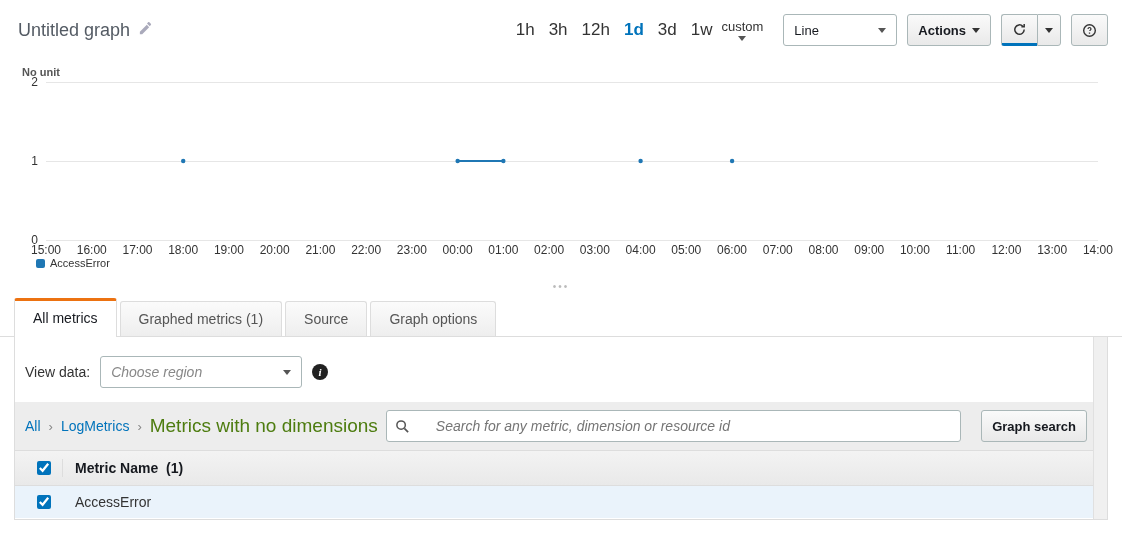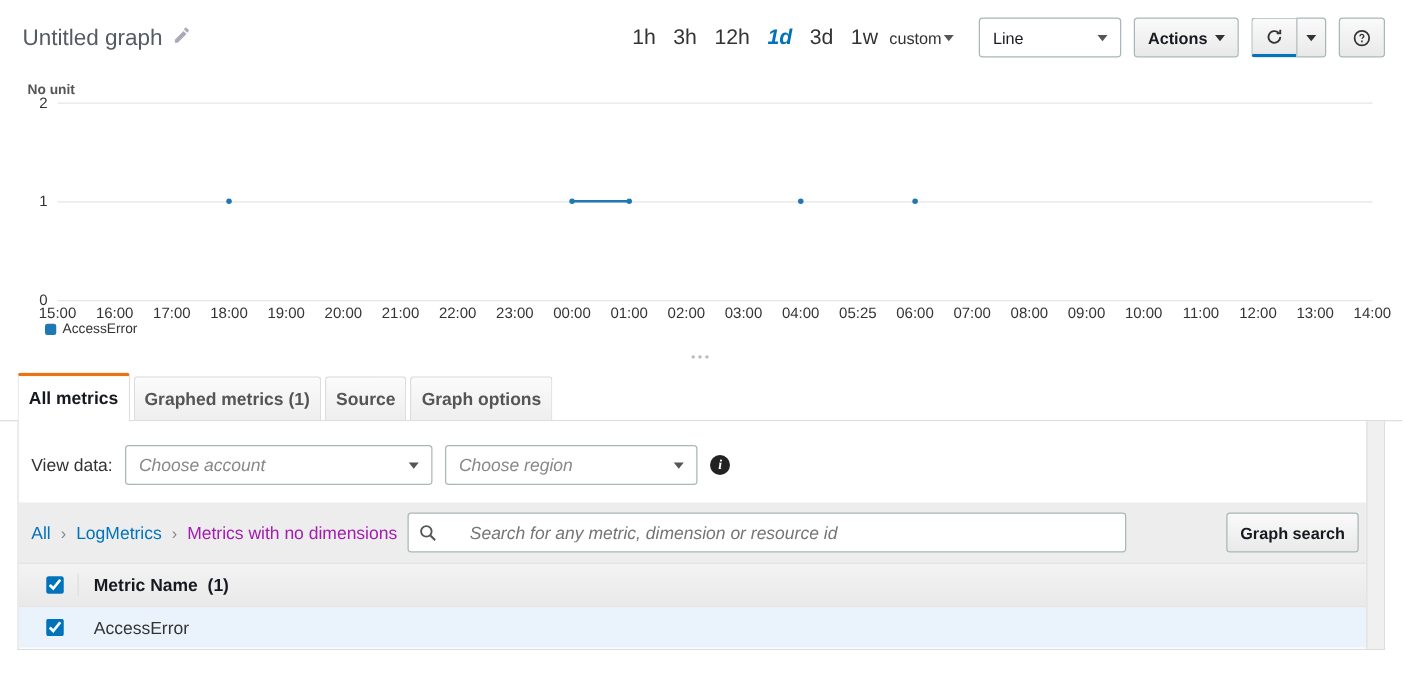--- a/index.html
+++ b/index.html
@@ -14,22 +14,22 @@
   display: flex;
   align-items: center;
   padding: 14px 14px 10px 18px;
   gap: 10px;
 }
 .title-wrap { display: flex; align-items: center; gap: 8px; flex: 1; }
 .title { font-size: 18px; color: #545b64; font-weight: 400; }
 .edit-icn { color: #aab; cursor: pointer; }
 .time-range { display: flex; align-items: center; gap: 4px; margin-right: 10px; }
 .time-link { font-size: 17px; color: #333; padding: 4px 5px; cursor: pointer; }
-.time-link.active { color: #0073bb; font-weight: 700; font-style: italic; }
-.time-custom { display: flex; align-items: center; gap: 2px; color: #333; cursor: pointer; }
+.time-link.active { color: #0073bb; font-weight: 700; }
+.time-custom { display: flex; align-items: center; gap: 2px; color: #333; cursor: pointer; flex-direction: column; }
 .btn {
   border: 1px solid #aab7b8;
   border-radius: 3px;
   padding: 6px 10px;
   background: #fff;
   font-size: 13px;
   cursor: pointer;
   height: 32px;
   display: inline-flex;
   align-items: center;
@@ -52,29 +52,29 @@
 .x-tick { font-size: 12px; color: #333; width: 0; position: relative; }
 .x-tick span { position: absolute; transform: translateX(-50%); white-space: nowrap; }
 .legend { margin: 14px 0 0 18px; display: flex; align-items: center; gap: 5px; }
 .legend-swatch { width: 9px; height: 9px; background: #1f77b4; border-radius: 2px; }
 .legend-text { font-size: 11px; color: #333; }
 .splitter { text-align: center; color: #bbb; font-size: 10px; letter-spacing: 2px; padding: 6px 0; }
 .tabs-row { border-bottom: 1px solid #ddd; display: flex; padding-left: 14px; }
 .tab {
   border: 1px solid #ddd;
   border-bottom: none;
-  padding: 9px 8px;
+  padding: 9px 18px;
   font-size: 14px;
   background: linear-gradient(#fbfbfb, #eee);
   color: #555;
   cursor: pointer;
   border-radius: 3px 3px 0 0;
   margin-right: 3px;
   margin-top: 3px;
-  font-weight: 700;
+  font-weight: 400;
 }
 .tab.active { background: #fff; color: #16191f; border-top: 3px solid #ec7211; margin-top: 0; position: relative; }
 .tab.active::after { content: ""; position: absolute; left: 0; right: 0; bottom: -1px; height: 2px; background: #fff; }
 .bottom-panel { border: 1px solid #ddd; border-top: none; margin: 0 14px 10px 14px; padding: 0; background: #f7f7f7; position: relative; }
 .panel-inner { padding: 15px 0 1px 10px; background: #fff; margin-right: 14px; }
 .view-data-row { display: flex; align-items: center; gap: 10px; padding: 4px 0 14px 0; }
 .vd-label { font-size: 14px; color: #333; }
 .combo {
   border: 1px solid #aab7b8;
   border-radius: 3px;
@@ -88,21 +88,21 @@
   font-style: italic;
   font-size: 14px;
   cursor: pointer;
 }
 .combo.acct { width: 246px; }
 .combo.reg { width: 202px; }
 .info-icon { font-weight: 700; font-style: italic; font-family: Georgia, serif; color: #222; font-size: 14px; width: 16px; height: 16px; border-radius: 50%; background: #222; color: #fff; display: inline-flex; align-items:center; justify-content:center; font-size:11px; }
 .breadcrumb-row { display: flex; align-items: center; gap: 8px; padding: 8px 0 8px 0; background: #ededed; margin-left: -10px; padding-left: 10px; }
 .crumb-link { color: #0073bb; font-size: 14px; cursor: pointer; }
 .crumb-sep { color: #888; }
-.crumb-last { color: #a21caf; font-size: 14px; }
+.crumb-last { color: #4d7c0f; font-size: 19px; }
 .search-box {
   flex: 1;
   display: flex;
   align-items: center;
   border: 1px solid #aab7b8;
   background: #fff;
   border-radius: 3px;
   height: 32px;
   padding: 0 8px;
   gap: 6px;
@@ -244,21 +244,21 @@
       <div class="x-tick">
         <span>02:00</span>
       </div>
       <div class="x-tick">
         <span>03:00</span>
       </div>
       <div class="x-tick">
         <span>04:00</span>
       </div>
       <div class="x-tick">
-        <span>05:25</span>
+        <span>05:00</span>
       </div>
       <div class="x-tick">
         <span>06:00</span>
       </div>
       <div class="x-tick">
         <span>07:00</span>
       </div>
       <div class="x-tick">
         <span>08:00</span>
       </div>
@@ -294,24 +294,20 @@
   <div class="tab">Graphed metrics (1)</div>
   <div class="tab">Source</div>
   <div class="tab">Graph options</div>
 </div>
 
 <div class="bottom-panel">
   <div class="right-scroll-pad"></div>
   <div class="panel-inner">
     <div class="view-data-row">
       <span class="vd-label">View data:</span>
-      <div class="combo acct">
-        <span>Choose account</span>
-        <span class="caret"></span>
-      </div>
       <div class="combo reg">
         <span>Choose region</span>
         <span class="caret"></span>
       </div>
       <span class="info-icon">i</span>
     </div>
 
     <div class="breadcrumb-row">
       <span class="crumb-link">All</span>
       <span class="crumb-sep">›</span>

